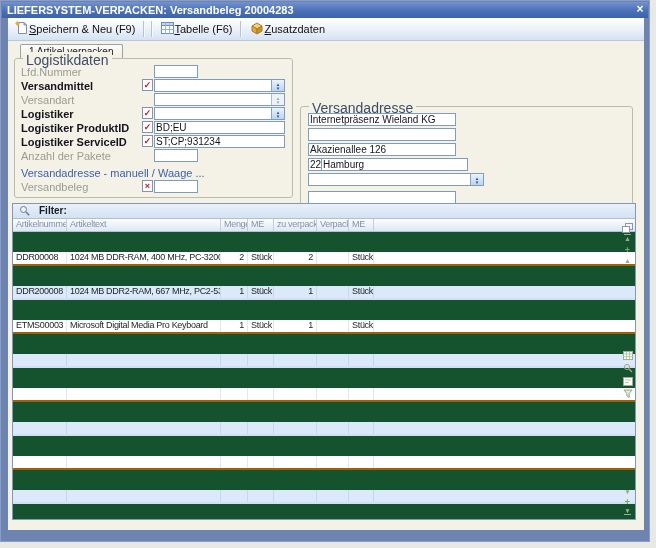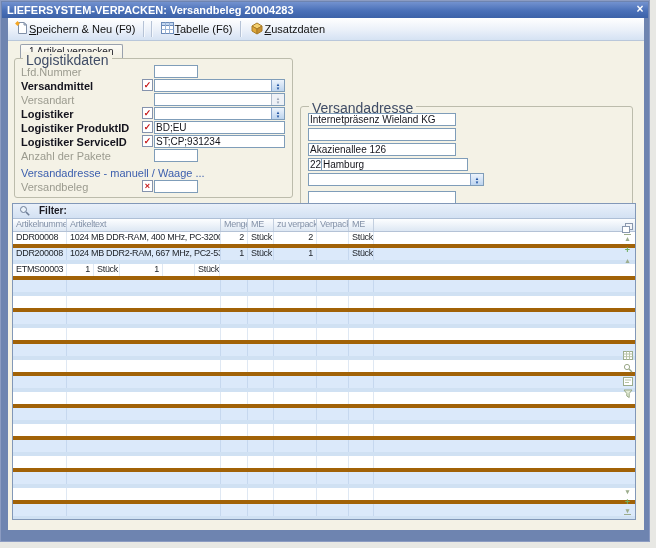--- a/index.html
+++ b/index.html
@@ -53,21 +53,21 @@
   
   .grid{position:absolute;left:4px;top:162px;width:622px;height:315px;border:1px solid #8298b8;
         background:#14532d;overflow:hidden;}
   .filterbar{position:relative;height:14px;background:linear-gradient(#e9f0fa,#d3e1f3);
              border-bottom:1px solid #aebfd6;}
   .filterbar svg{position:absolute;left:6px;top:1px;}
   .ftext{position:absolute;left:26px;top:1px;font-size:10px;font-weight:bold;color:#1a1a22;}
   .gheader{height:12px;display:flex;background:linear-gradient(#fdfeff,#dde7f3);border-bottom:1px solid #b4c2d6;}
   .hcell{flex:none;font-size:9px;letter-spacing:-0.3px;color:#8492a8;padding:0 3px;line-height:11px;
          border-right:1px solid #c3cfdf;overflow:hidden;white-space:nowrap;box-sizing:border-box;}
-  .grow{height:12px;display:flex;border-bottom:4px solid #a16207;background:#fff;}
+  .grow{height:12px;display:flex;border-bottom:2px solid #a16207;background:#fff;margin-top:20px;}
   .grow.alt{background:#dbe9fa;border-bottom-color:#d0e1f3;}
   .gcell{flex:none;font-size:9px;letter-spacing:-0.3px;color:#1c2026;padding:0 3px;line-height:11px;
          border-right:1px solid rgba(150,180,215,.30);overflow:hidden;white-space:nowrap;box-sizing:border-box;}
   .num{text-align:right;}
   .c0{width:54px}.c1{width:154px}.c2{width:27px}.c3{width:26px}.c4{width:43px}.c5{width:32px}.c6{width:25px}
   .cf{flex:1 1 auto;border-right:none;}
   
   .nav{position:absolute;right:2px;width:11px;text-align:center;font-size:7px;line-height:7px;
        color:#9cac8c;cursor:default;}
   .nav .bar{display:block;height:1px;background:#9cac8c;margin:0 2px 0 2px;}
@@ -240,20 +240,21 @@
               <div class="gcell c1">1024 MB DDR2-RAM, 667 MHz, PC2-5300, Aeneon</div>
               <div class="gcell c2 num">1</div>
               <div class="gcell c3">Stück</div>
               <div class="gcell c4 num">1</div>
               <div class="gcell c5"></div>
               <div class="gcell c6">Stück</div>
               <div class="gcell cf"></div>
             </div>
             <div class="grow">
               <div class="gcell c0">ETMS00003</div>
+              <div class="gcell c1">Microsoft Digital Media Pro Keyboard</div>
               <div class="gcell c2 num">1</div>
               <div class="gcell c3">Stück</div>
               <div class="gcell c4 num">1</div>
               <div class="gcell c5"></div>
               <div class="gcell c6">Stück</div>
               <div class="gcell cf"></div>
             </div>
             <div class="grow alt">
               <div class="gcell c0"></div>
               <div class="gcell c1"></div>

